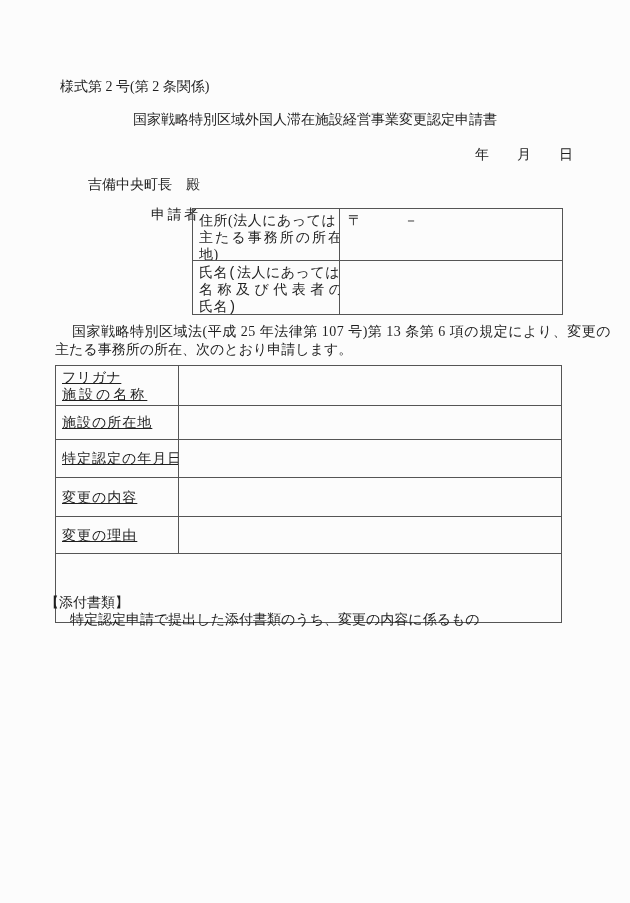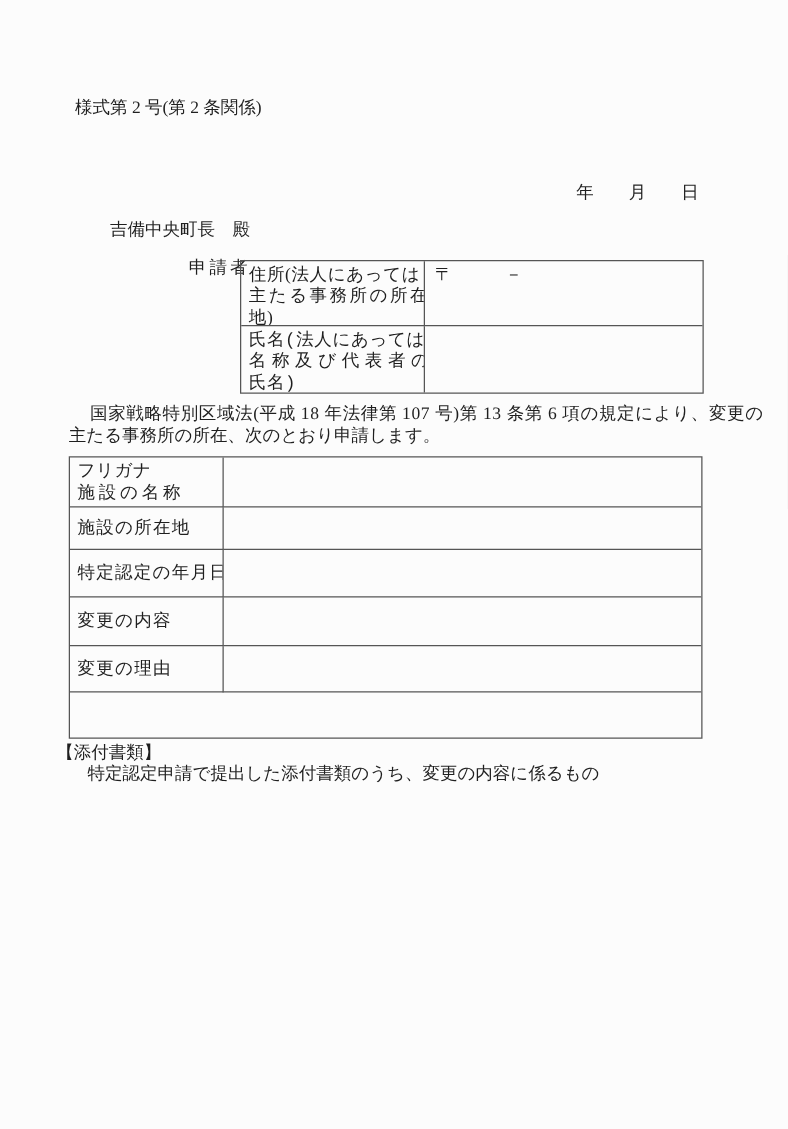--- a/index.html
+++ b/index.html
@@ -43,22 +43,23 @@
   .title{width:100%;text-align:center;}
   .dateline{text-align:right;}
 </style>
 </head>
 <body>
 
 <div class="doc">
 
   <div class="abs" style="left:60px;top:78px;">様式第 2 号(第 2 条関係)</div>
 
+  <div class="abs title" style="left:0px;top:111px;">国家戦略特別区域外国人滞在施設経営事業変更認定申請書</div>
 
-  <div class="abs dateline" style="right:71px;top:146px;">年　　月　　日</div>
+  <div class="abs dateline" style="right:57px;top:146px;">年　　月　　日</div>
 
   <div class="abs" style="left:88px;top:176px;">吉備中央町長　殿</div>
 
   <div class="abs ls25" style="left:151px;top:206px;text-align:center;">申請者</div>
 
   <div class="tbl" style="left:192px;top:208px;width:371px;height:107px;grid-template-columns:147px 1fr;grid-template-rows:52px 1fr;">
 
     <div class="cell bR bB vtop">
       <div class="line ls05">住所(法人にあっては</div>
       <div class="line ls2">主たる事務所の所在</div>
@@ -72,25 +73,25 @@
       <div class="line ls05">氏名(法人にあっては</div>
       <div class="line ls45">名称及び代表者の</div>
       <div class="line ls05">氏名)</div>
     </div>
     <div class="cell vtop">
       <div class="line"></div>
     </div>
   </div>
 
   <div class="abs" style="left:55px;top:323px;width:510px;line-height:18px;">
-    <div class="line ls05" style="padding-left:17px;">国家戦略特別区域法(平成 18 年法律第 107 号)第 13 条第 6 項の規定により、変更の</div>
+    <div class="line ls05" style="padding-left:17px;">国家戦略特別区域法(平成 25 年法律第 107 号)第 13 条第 6 項の規定により、変更の</div>
     <div class="line">主たる事務所の所在、次のとおり申請します。</div>
   </div>
 
-  <div class="tbl" style="left:55px;top:365px;width:507px;height:226px;grid-template-columns:123px 1fr;grid-template-rows:40px 34px 38px 39px 37px 1fr;">
+  <div class="tbl" style="left:55px;top:365px;width:507px;height:258px;grid-template-columns:123px 1fr;grid-template-rows:40px 34px 38px 39px 37px 1fr;text-decoration:underline;">
 
     <div class="cell bR bB vmid">
       <div class="line ls05">フリガナ</div>
       <div class="line ls3">施設の名称</div>
     </div>
     <div class="cell bB">
       <div class="line"></div>
     </div>
 
     <div class="cell bR bB vmid">

